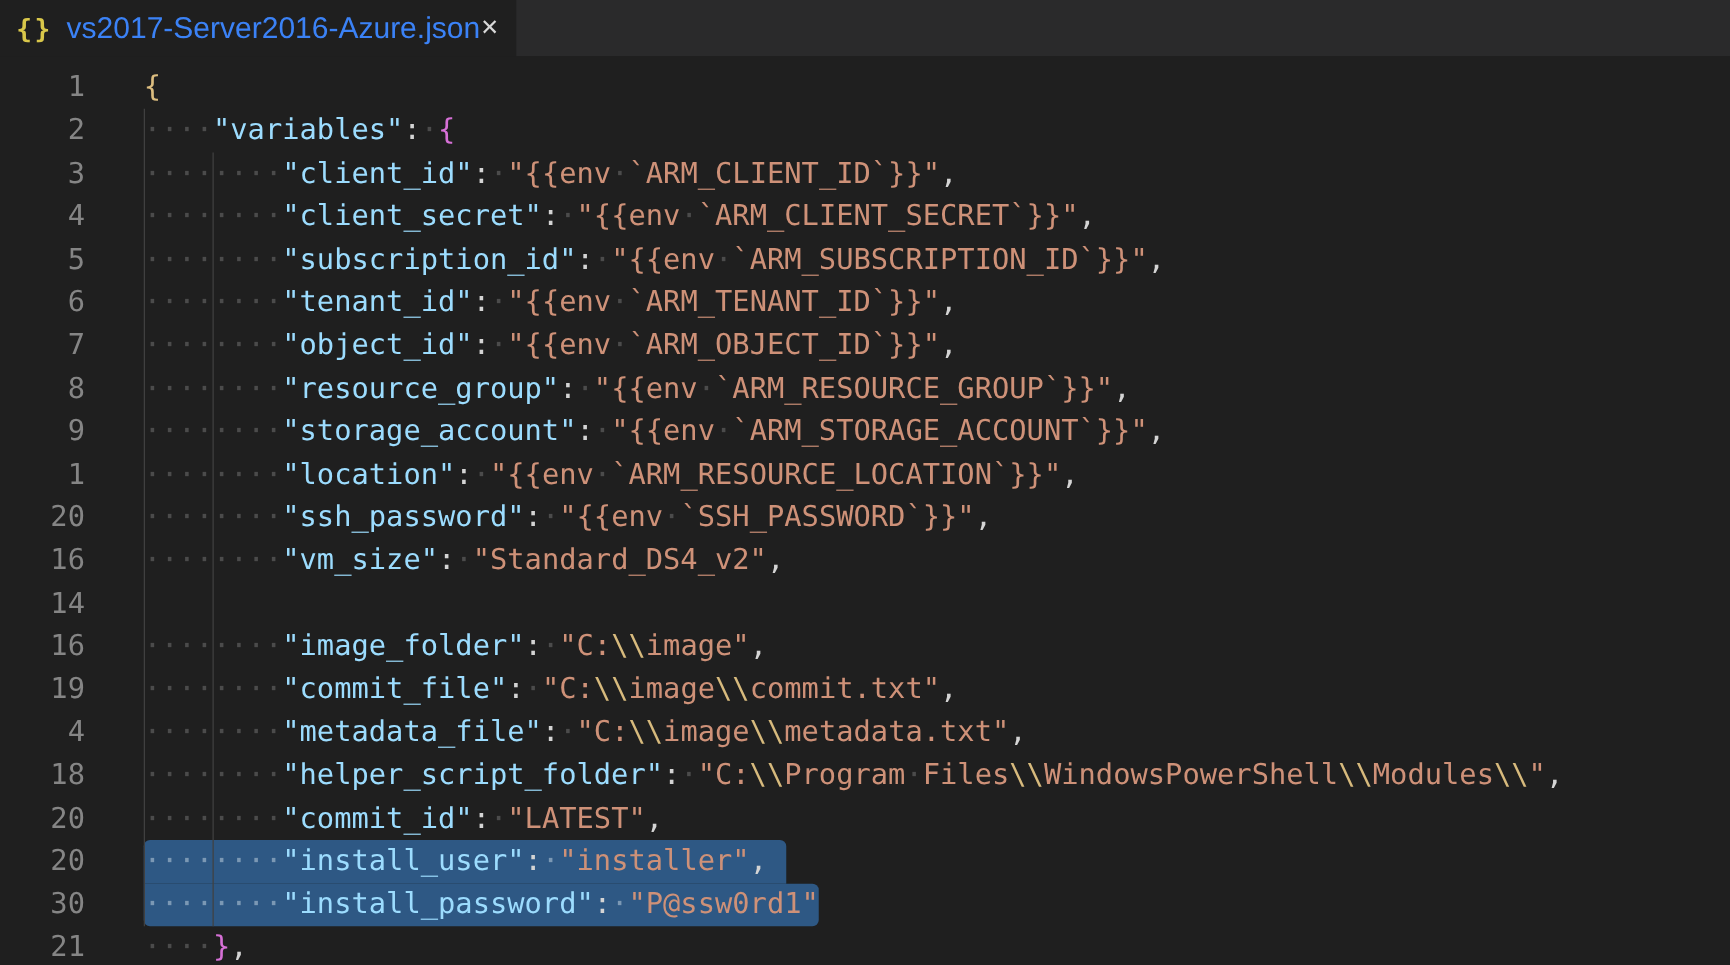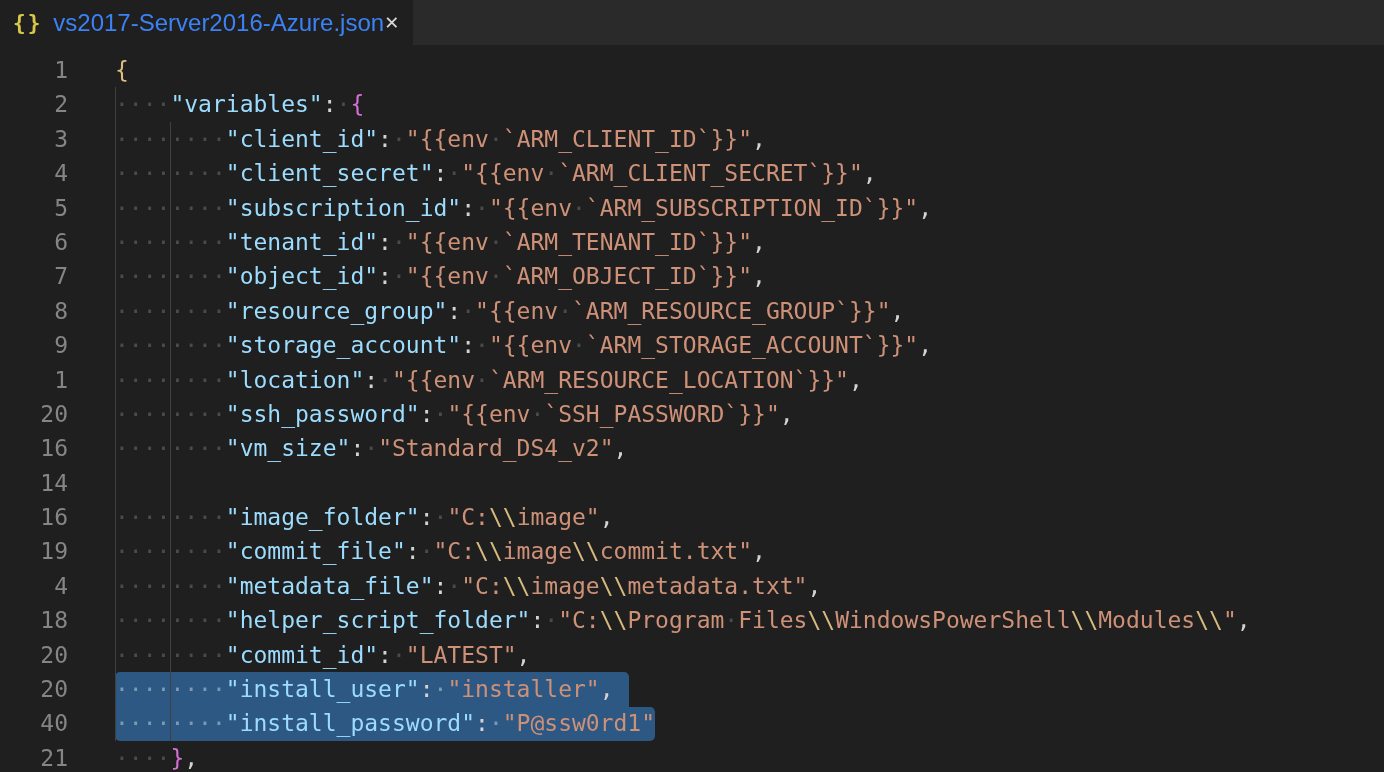--- a/index.html
+++ b/index.html
@@ -90,21 +90,21 @@
         <div class="ln">1</div>
         <div class="ln">20</div>
         <div class="ln">16</div>
         <div class="ln">14</div>
         <div class="ln">16</div>
         <div class="ln">19</div>
         <div class="ln">4</div>
         <div class="ln">18</div>
         <div class="ln">20</div>
         <div class="ln">20</div>
-        <div class="ln">40</div>
+        <div class="ln">30</div>
         <div class="ln">21</div>
       </div>
     <div class="code">
         <div class="line"><span class="tk-b1">{</span></div>
         <div class="line"><span class="tk-ws">····</span><span class="tk-key">"variables"</span><span class="tk-punc">:</span><span class="tk-ws">·</span><span class="tk-b2">{</span></div>
         <div class="line"><span class="tk-ws">········</span><span class="tk-key">"client_id"</span><span class="tk-punc">:</span><span class="tk-ws">·</span><span class="tk-str">"{{env</span><span class="tk-ws">·</span><span class="tk-str">`ARM_CLIENT_ID`}}"</span><span class="tk-punc">,</span></div>
         <div class="line"><span class="tk-ws">········</span><span class="tk-key">"client_secret"</span><span class="tk-punc">:</span><span class="tk-ws">·</span><span class="tk-str">"{{env</span><span class="tk-ws">·</span><span class="tk-str">`ARM_CLIENT_SECRET`}}"</span><span class="tk-punc">,</span></div>
         <div class="line"><span class="tk-ws">········</span><span class="tk-key">"subscription_id"</span><span class="tk-punc">:</span><span class="tk-ws">·</span><span class="tk-str">"{{env</span><span class="tk-ws">·</span><span class="tk-str">`ARM_SUBSCRIPTION_ID`}}"</span><span class="tk-punc">,</span></div>
         <div class="line"><span class="tk-ws">········</span><span class="tk-key">"tenant_id"</span><span class="tk-punc">:</span><span class="tk-ws">·</span><span class="tk-str">"{{env</span><span class="tk-ws">·</span><span class="tk-str">`ARM_TENANT_ID`}}"</span><span class="tk-punc">,</span></div>
         <div class="line"><span class="tk-ws">········</span><span class="tk-key">"object_id"</span><span class="tk-punc">:</span><span class="tk-ws">·</span><span class="tk-str">"{{env</span><span class="tk-ws">·</span><span class="tk-str">`ARM_OBJECT_ID`}}"</span><span class="tk-punc">,</span></div>

